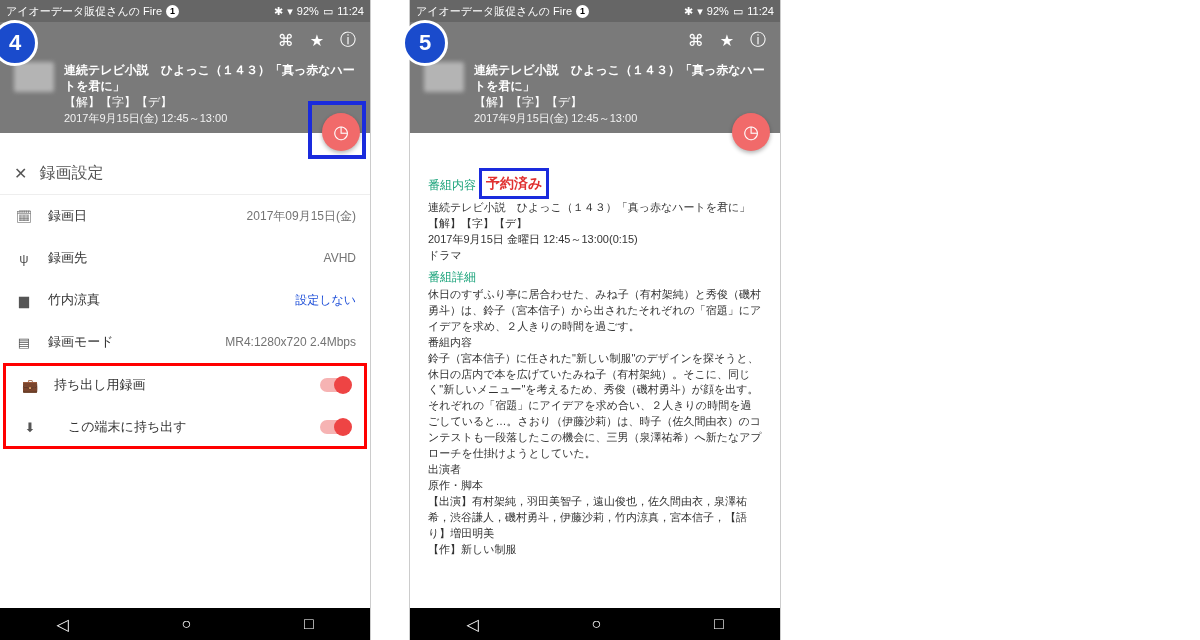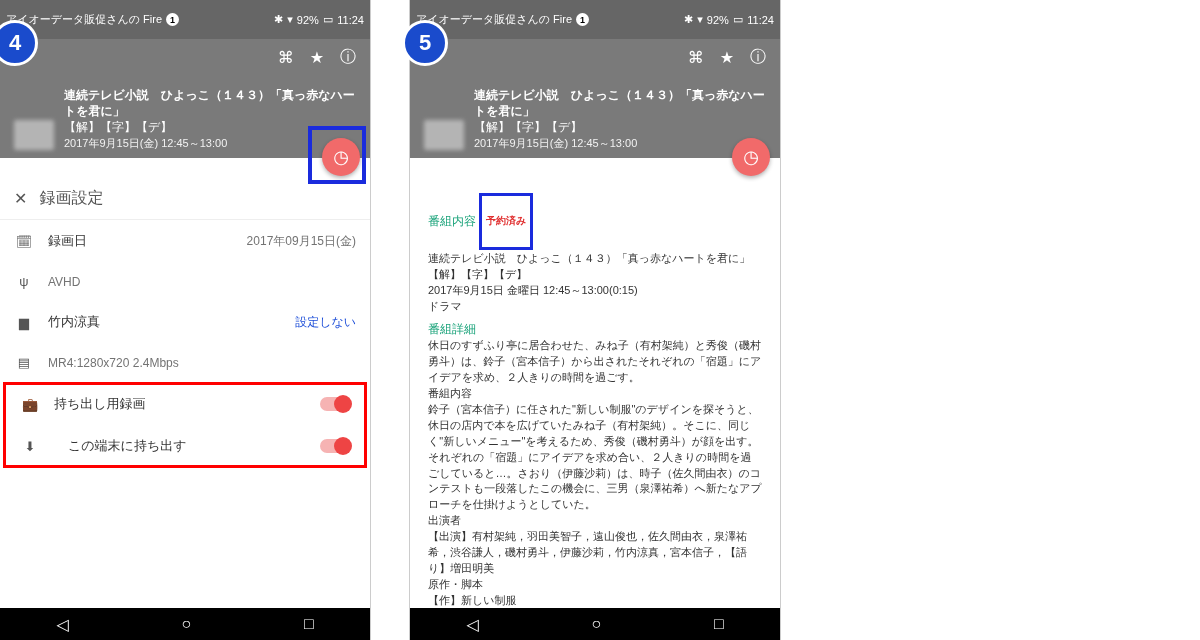--- a/index.html
+++ b/index.html
@@ -1,25 +1,25 @@
 <!DOCTYPE html>
 <html><head>
 <meta charset="utf-8">
 <style>
 html,body{margin:0;padding:0;font-family:"Hiragino Sans","Yu Gothic",sans-serif;background:#fff;width:1200px;height:640px;overflow:hidden}
 .stage{display:flex;gap:40px}
 .phone{position:relative;width:370px;height:640px;background:#fff;box-shadow:0 0 0 1px #ccc}
 .numbadge{position:absolute;top:20px;left:-8px;width:40px;height:40px;border-radius:50%;background:#1a4bcc;color:#fff;display:flex;align-items:center;justify-content:center;font-size:22px;font-weight:700;border:3px solid #fff;z-index:20}
-.status{height:39px;background:#666;color:#fff;font-size:11px;display:flex;align-items:center;justify-content:space-between;padding:0 6px}
+.status{height:22px;background:#666;color:#fff;font-size:11px;display:flex;align-items:center;justify-content:space-between;padding:0 6px}
 .status .left{display:flex;align-items:center;gap:4px}
 .status .right{display:flex;align-items:center;gap:4px}
 .rbadge{background:#fff;color:#000;border-radius:50%;width:13px;height:13px;display:inline-flex;align-items:center;justify-content:center;font-size:9px;font-weight:700}
 .header{background:#7a7a7a;color:#fff;display:flex;flex-direction:column;padding:8px 14px;position:relative}
 .header .actions{display:flex;justify-content:flex-end;gap:16px;font-size:16px;height:20px;align-items:center}
-.prog{display:flex;gap:10px;margin-top:20px;align-items:flex-end}
+.prog{display:flex;gap:10px;margin-top:12px;align-items:flex-start}
 .prog .thumb{width:40px;height:30px;background:#bbb;border-radius:2px;filter:blur(2px);opacity:.9;flex:none}
 .prog .tblock{flex:1;font-size:12px;line-height:1.35}
 .prog .tblock .title{font-weight:600}
 .prog .tblock .subt{font-size:11px;opacity:.9}
 .fab{position:absolute;right:10px;bottom:-18px;width:38px;height:38px;border-radius:50%;background:#f16a6a;color:#fff;display:flex;align-items:center;justify-content:center;font-size:18px;box-shadow:0 2px 4px rgba(0,0,0,.3)}
 .fabbox{position:absolute;right:4px;bottom:-26px;width:50px;height:50px;border:4px solid #1a2bdd;z-index:5}
 
 .settitle{display:flex;align-items:center;gap:12px;padding:10px 14px;color:#555;border-bottom:1px solid #eee;margin-top:20px}
 .settitle .x{font-size:16px}
 .row{display:flex;align-items:center;padding:12px 14px;font-size:13px;color:#333}
@@ -27,21 +27,21 @@
 .row .lab{flex:1}
 .row .val{font-size:12px;color:#737373}
 .row .valmute{font-size:12px;color:#1d4ed8}
 .switch{width:30px;height:14px;border-radius:8px;background:#f6b3b3;position:relative}
 .switch::after{content:"";position:absolute;right:-2px;top:-2px;width:18px;height:18px;border-radius:50%;background:#ee4444}
 .redgroup{border:3px solid #f00;margin:0 3px}
 .redgroup .row:first-child{padding-top:10px}
 .redgroup .row:last-child{padding-bottom:10px}
 .ph5 .body{padding:14px 18px;font-size:11px;color:#333;line-height:1.45;margin-top:22px}
 .ph5 .sect{color:#1aa37a;font-size:12px;margin-top:6px}
-.ph5 .resbox{display:inline-block;border:3px solid #1a2bdd;padding:18px 4px;color:#e03030;font-size:10px;font-weight:700;position:relative;top:-1px}
+.ph5 .resbox{display:inline-block;border:3px solid #1a2bdd;padding:2px 4px;color:#e03030;font-size:14px;font-weight:700;position:relative;top:-1px}
 .navbar{position:absolute;bottom:0;left:0;right:0;height:32px;background:#000;display:flex;align-items:center;justify-content:space-around;color:#fff}
 .navbar span{font-size:16px}
 </style>
 </head>
 <body>
 
 <div class="stage">
 
 <div class="phone">
  <div class="numbadge">
@@ -87,29 +87,31 @@
   <span>録画設定</span>
  </div>
 
  <div class="row">
   <span class="ic">🗓</span>
   <span class="lab">録画日</span>
   <span class="val">2017年09月15日(金)</span>
  </div>
  <div class="row">
   <span class="ic">ψ</span>
+  <span class="lab">録画先</span>
   <span class="val">AVHD</span>
  </div>
  <div class="row">
   <span class="ic">▆</span>
   <span class="lab">竹内涼真</span>
   <span class="valmute">設定しない</span>
  </div>
  <div class="row">
   <span class="ic">▤</span>
+  <span class="lab">録画モード</span>
   <span class="val">MR4:1280x720 2.4Mbps</span>
  </div>
 
  <div class="redgroup">
   <div class="row">
    <span class="ic">💼</span>
    <span class="lab">持ち出し用録画</span>
    <div class="switch"></div>
   </div>
   <div class="row">
@@ -168,22 +170,22 @@
   <span class="sect">番組内容</span>
   <span class="resbox">予約済み</span>
   <div>連続テレビ小説　ひよっこ（１４３）「真っ赤なハートを君に」【解】【字】【デ】</div>
   <div>2017年9月15日 金曜日 12:45～13:00(0:15)</div>
   <div>ドラマ</div>
   <div class="sect">番組詳細</div>
   <div>休日のすずふり亭に居合わせた、みね子（有村架純）と秀俊（磯村勇斗）は、鈴子（宮本信子）から出されたそれぞれの「宿題」にアイデアを求め、２人きりの時間を過ごす。</div>
   <div>番組内容</div>
   <div>鈴子（宮本信子）に任された"新しい制服"のデザインを探そうと、休日の店内で本を広げていたみね子（有村架純）。そこに、同じく"新しいメニュー"を考えるため、秀俊（磯村勇斗）が顔を出す。それぞれの「宿題」にアイデアを求め合い、２人きりの時間を過ごしていると…。さおり（伊藤沙莉）は、時子（佐久間由衣）のコンテストも一段落したこの機会に、三男（泉澤祐希）へ新たなアプローチを仕掛けようとしていた。</div>
   <div>出演者</div>
+  <div>原作・脚本</div>
   <div>【出演】有村架純，羽田美智子，遠山俊也，佐久間由衣，泉澤祐希，渋谷謙人，磯村勇斗，伊藤沙莉，竹内涼真，宮本信子，【語り】増田明美</div>
-  <div>原作・脚本</div>
   <div>【作】新しい制服</div>
  </div>
 
  <div class="navbar">
   <span>◁</span>
   <span>○</span>
   <span>□</span>
  </div>
 </div>
 

